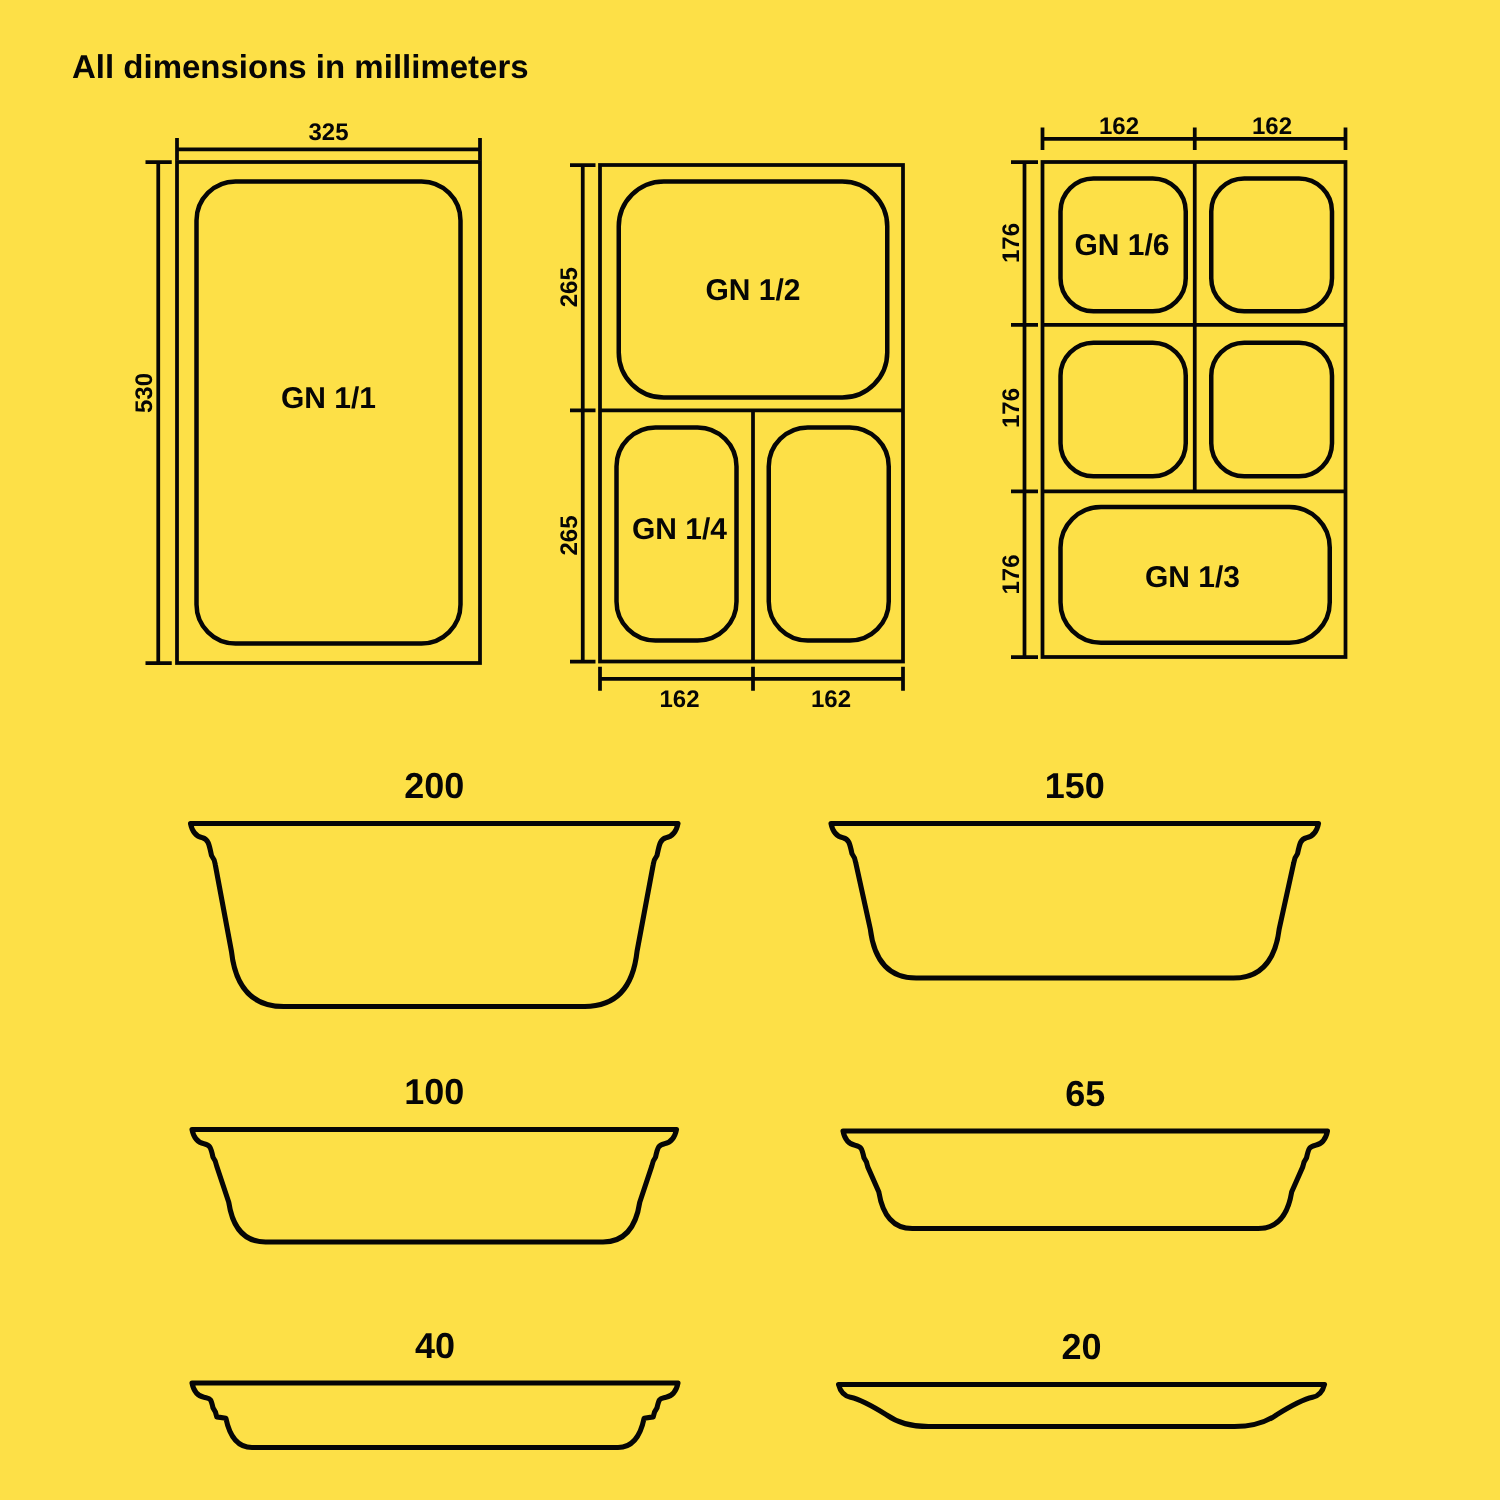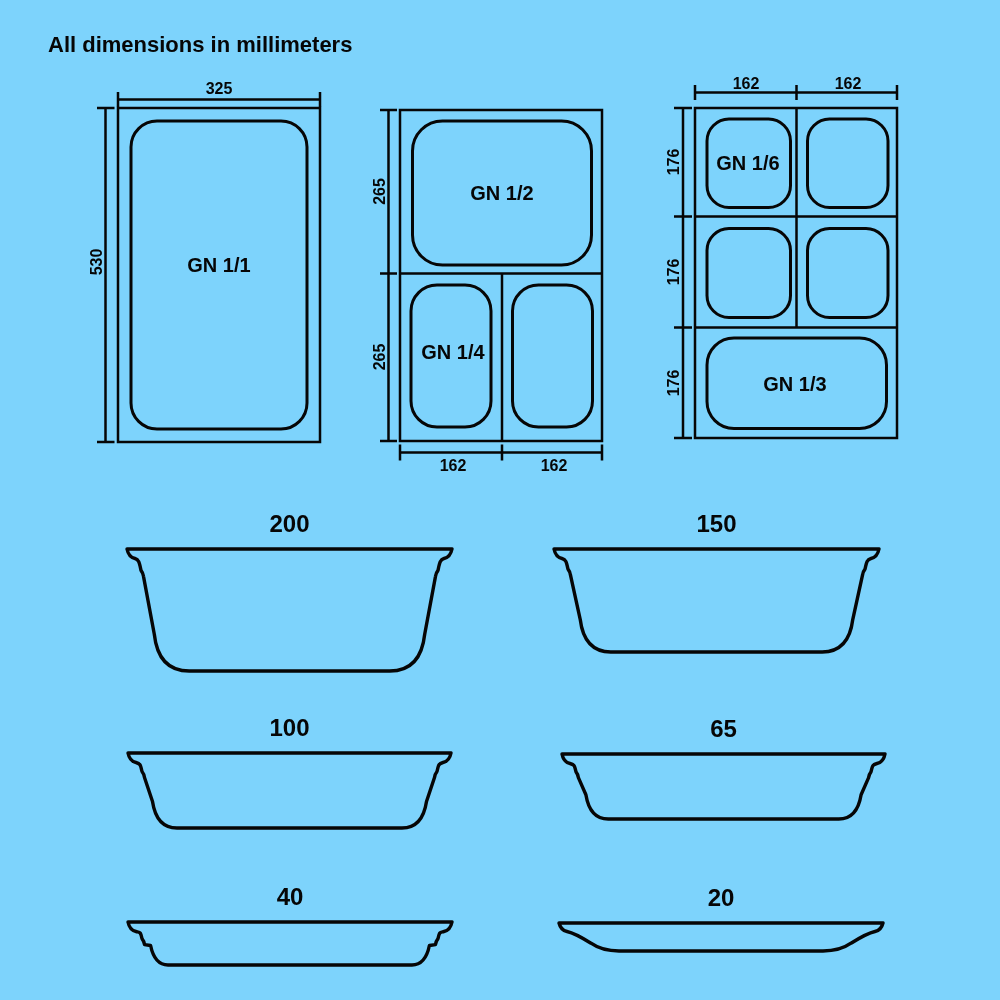--- a/index.html
+++ b/index.html
@@ -1,16 +1,16 @@
 <!DOCTYPE html>
 <html><head>
 <meta charset="utf-8">
 <style>
   html,body{margin:0;padding:0;background:#ffffff;}
-  .stage{position:relative;width:1000px;height:1000px;background:#7dd3fc;overflow:hidden;}
+  .stage{position:relative;width:1000px;height:1000px;background:#fde047;overflow:hidden;}
   .stage svg{position:absolute;left:0;top:0;}
   .title{font:bold 22px "Liberation Sans",sans-serif;fill:#060606;}
   .t-gn{font:bold 20px "Liberation Sans",sans-serif;fill:#060606;text-anchor:middle;}
   .t-dim{font:bold 16px "Liberation Sans",sans-serif;fill:#060606;text-anchor:middle;}
   .t-depth{font:bold 24px "Liberation Sans",sans-serif;fill:#060606;text-anchor:middle;}
   .ln{stroke:#060606;stroke-width:2.5;fill:none;}
   .box{stroke:#060606;stroke-width:2.5;fill:none;}
   .panrect{stroke:#060606;stroke-width:3;fill:none;}
   .profile{stroke:#060606;stroke-width:3.4;fill:none;stroke-linejoin:round;stroke-linecap:round;}
 </style>

